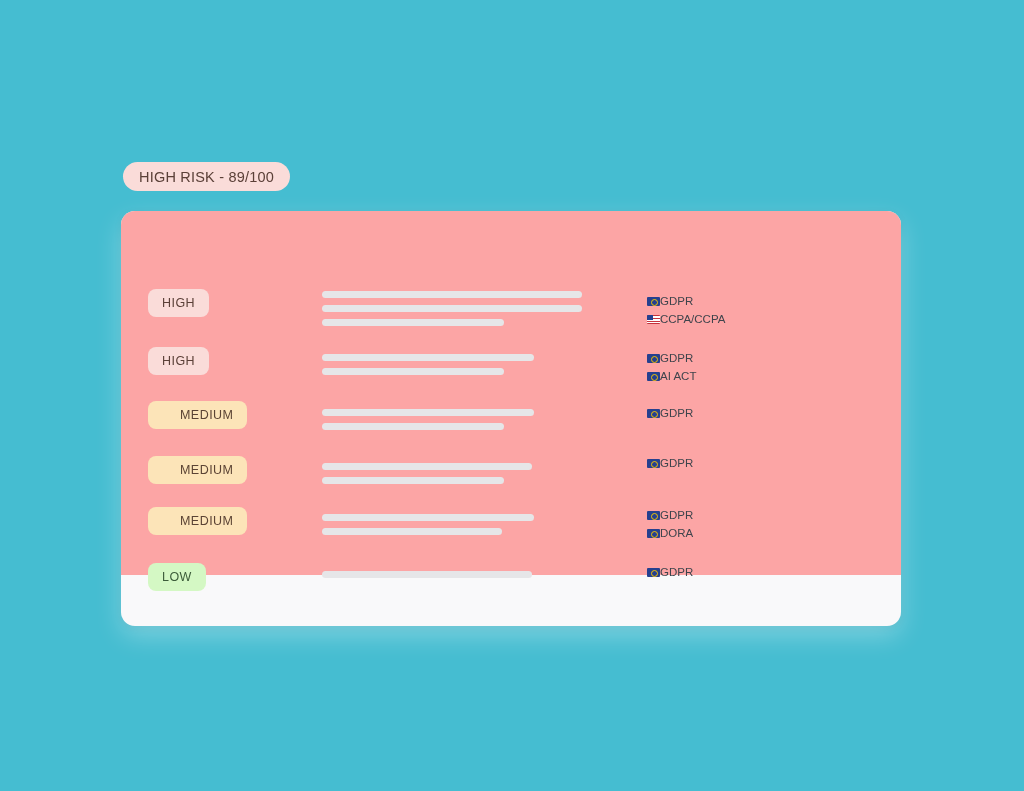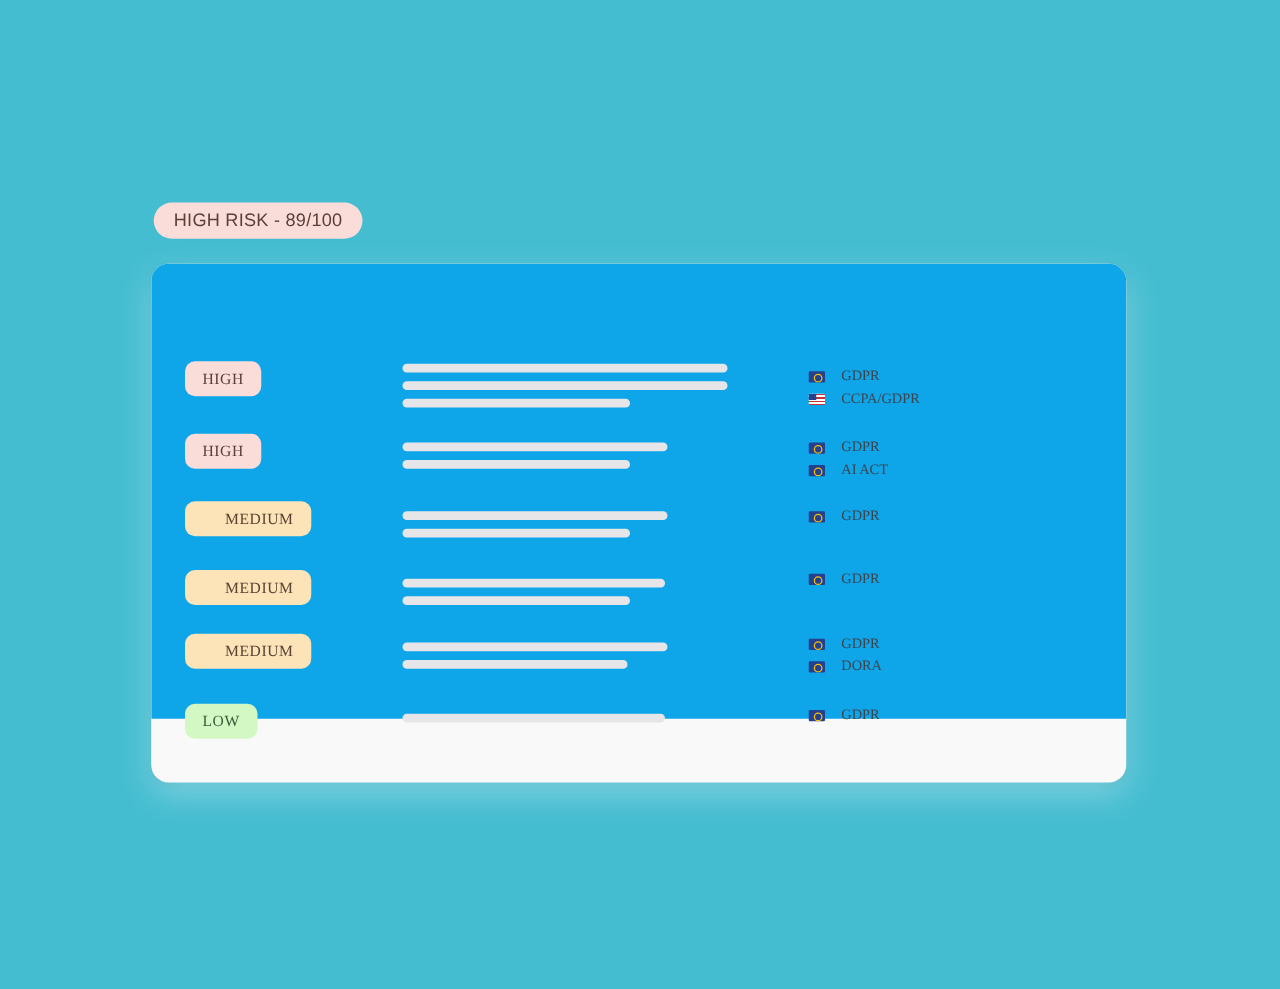--- a/index.html
+++ b/index.html
@@ -53,24 +53,23 @@
     overflow: hidden;
   }
 
   .card-header {
     height: 51px;
     background: #ffffff;
     position: relative;
   }
 
   .card-body {
-    background: #0ea5e9;
+    background: #fca5a5;
     position: relative;
     height: 364px;
-    font-family: Liberation Serif, serif;
   }
 
   
   .col-level    { position: absolute; left: 27px;  }
   .col-insights { position: absolute; left: 201px; }
   .col-reg      { position: absolute; left: 526px; }
 
   .hdr-label {
     top: 19px;
     font-size: 13.5px;
@@ -117,21 +116,21 @@
   .bar:last-child { margin-bottom: 0; }
 
   
   .regs {
     position: absolute;
     left: 526px;
   }
   .reg {
     display: flex;
     align-items: center;
-    gap: 13px;
+    gap: 0;
     font-size: 11.5px;
     color: #3f444c;
     line-height: 16px;
     margin-bottom: 2px;
     white-space: nowrap;
   }
   .reg:last-child { margin-bottom: 0; }
 
   .flag {
     display: inline-block;
@@ -190,21 +189,21 @@
             <div class="bar" style="width: 260px;"></div>
             <div class="bar" style="width: 182px;"></div>
           </div>
           <div class="regs" style="top: 82px;">
             <div class="reg">
               <span class="flag eu"></span>
               <span>GDPR</span>
             </div>
             <div class="reg">
               <span class="flag us"></span>
-              <span>CCPA/GDPR</span>
+              <span>CCPA/CCPA</span>
             </div>
           </div>
         </div>
         <div class="row">
           <div class="badge high" style="top: 136px;">HIGH</div>
           <div class="skeletons" style="top: 143px;">
             <div class="bar" style="width: 212px;"></div>
             <div class="bar" style="width: 182px;"></div>
           </div>
           <div class="regs" style="top: 139px;">

